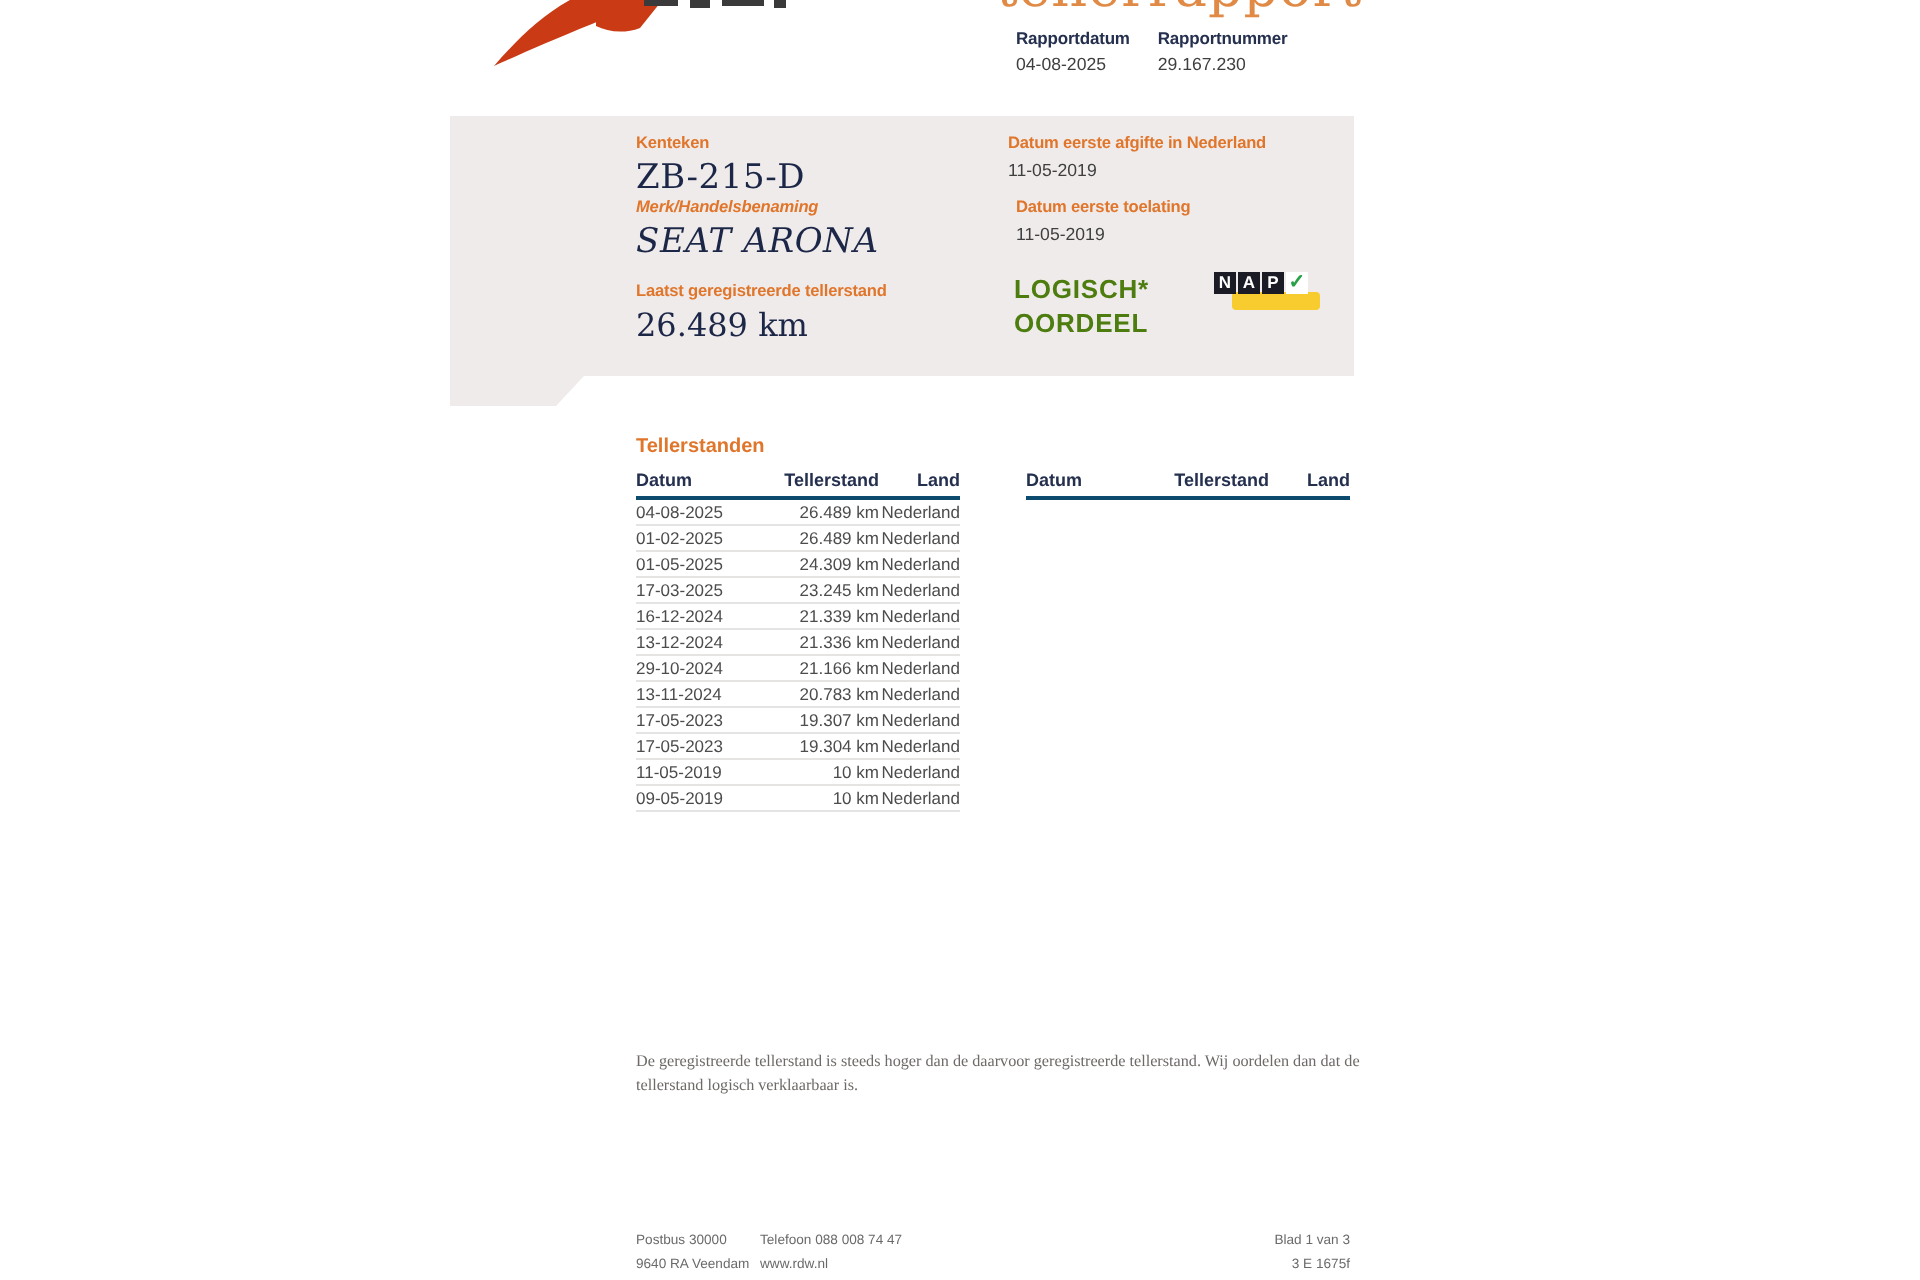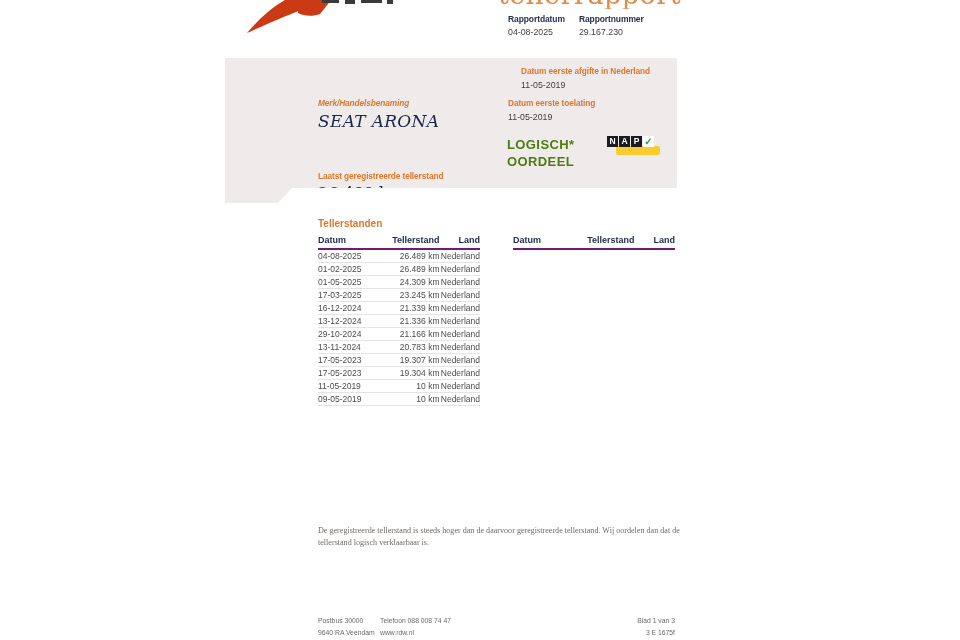--- a/index.html
+++ b/index.html
@@ -32,21 +32,21 @@
   .nap .sq{position:absolute;top:2px;width:11px;height:11px;background:#1b1b26;color:#fff;
         font-size:8.5px;font-weight:bold;text-align:center;line-height:11px;}
   .nap .sq.chk{background:#ffffff;color:#27a046;font-size:10px;}
 
   
   .readings{position:absolute;left:318px;top:218px;width:357px;}
   .readings h2{margin:0 0 6px 0;font-size:10px;font-weight:bold;color:#e0762b;}
   .tables{display:flex;gap:33px;}
   table.readings-tbl{border-collapse:collapse;width:162px;table-layout:fixed;}
   .readings-tbl th{font-size:9px;font-weight:bold;color:#25304f;text-align:right;
-        padding:0 0 3px 0;border-bottom:2px solid #701a75;}
+        padding:0 0 3px 0;border-bottom:2px solid #0c4a6e;}
   .readings-tbl th:first-child{text-align:left;}
   .readings-tbl td{font-size:8.5px;color:#4c4c4c;height:12px;padding:0;
         text-align:right;border-bottom:1px solid #e6e3e3;}
   .readings-tbl td:first-child{text-align:left;}
   .readings-tbl col.c1{width:38%;}.readings-tbl col.c2{width:37%;}.readings-tbl col.c3{width:25%;}
 
   
   .footnote{position:absolute;left:318px;top:521px;width:370px;}
   .footnote .fn-title{font-size:10px;font-weight:bold;color:#1c2748;}
   .footnote .fn-text{font-size:8.1px;color:#6e6a67;line-height:11.5px;margin-top:4px;font-family:Liberation Serif, serif;}
@@ -83,33 +83,37 @@
       <div class="lbl">Rapportdatum</div>
       <div class="val">04-08-2025</div>
     </div>
     <div>
       <div class="lbl">Rapportnummer</div>
       <div class="val">29.167.230</div>
     </div>
   </div>
 
   <div class="vehicle-box">
-    <div class="fld" style="left:296px;top:8px;">
+    <div class="fld" style="left:93px;top:8px;">
+      <div class="lbl">Kenteken</div>
+      <div class="big">ZB-215-D</div>
+    </div>
+    <div class="fld" style="left:279px;top:8px;">
       <div class="lbl">Datum eerste afgifte in Nederland</div>
       <div class="sm">11-05-2019</div>
     </div>
     <div class="fld" style="left:93px;top:40px;font-style:italic;">
       <div class="lbl">Merk/Handelsbenaming</div>
       <div class="big">SEAT ARONA</div>
     </div>
     <div class="fld" style="left:283px;top:40px;">
       <div class="lbl">Datum eerste toelating</div>
       <div class="sm">11-05-2019</div>
     </div>
-    <div class="fld" style="left:93px;top:113px;">
+    <div class="fld" style="left:93px;top:82px;">
       <div class="lbl">Laatst geregistreerde tellerstand</div>
       <div class="km">26.489 km</div>
     </div>
     <div class="oordeel">
       <div>LOGISCH*</div>
       <div>OORDEEL</div>
     </div>
     <div class="nap">
       <div class="bar"></div>
       <div class="sq" style="left:0;">N</div>

